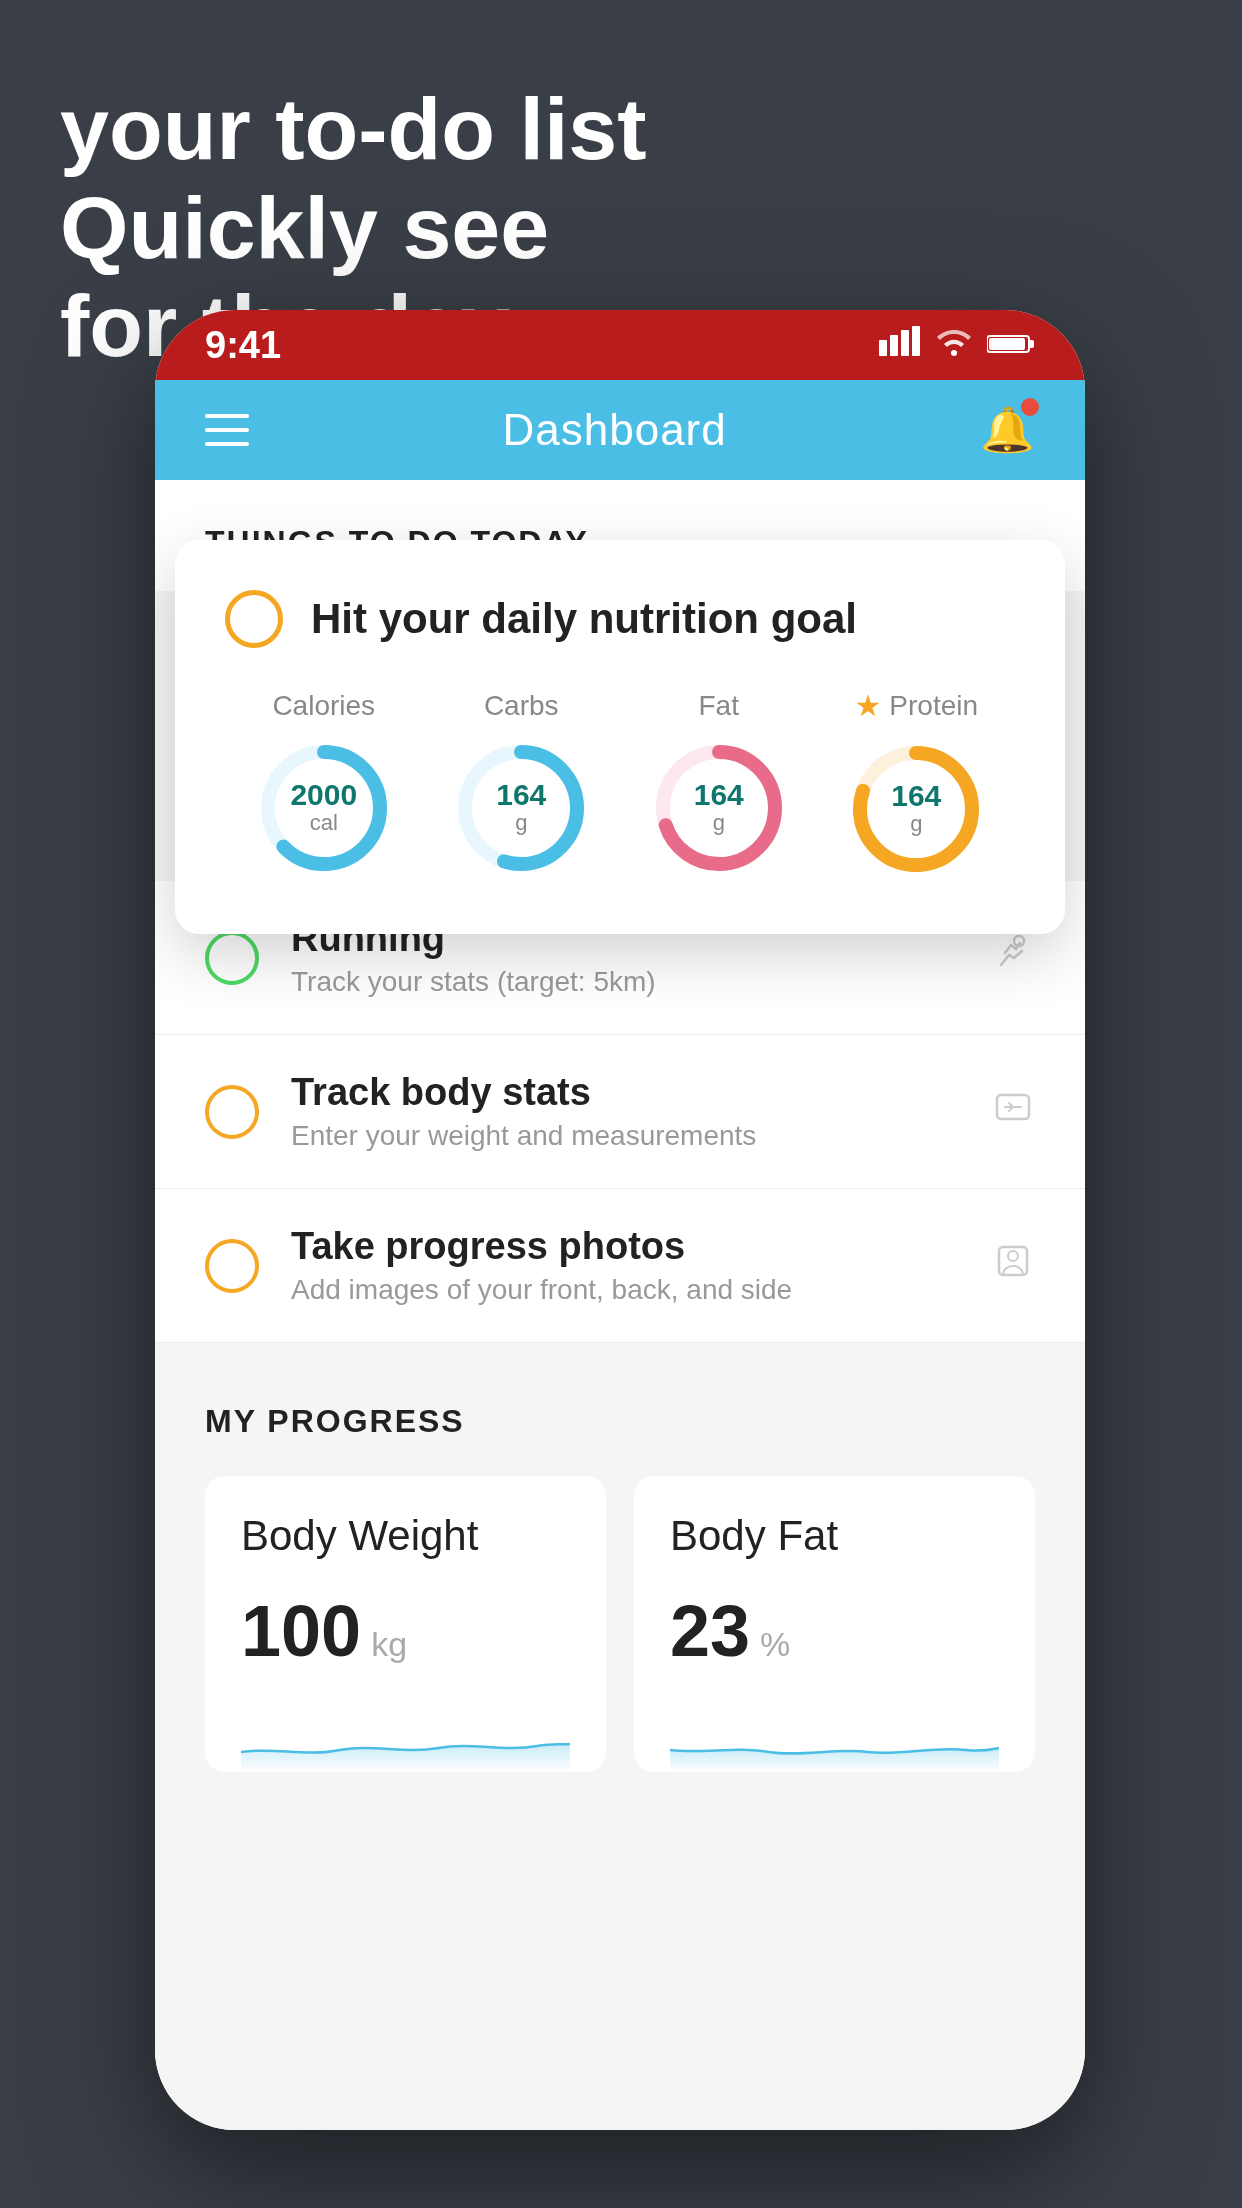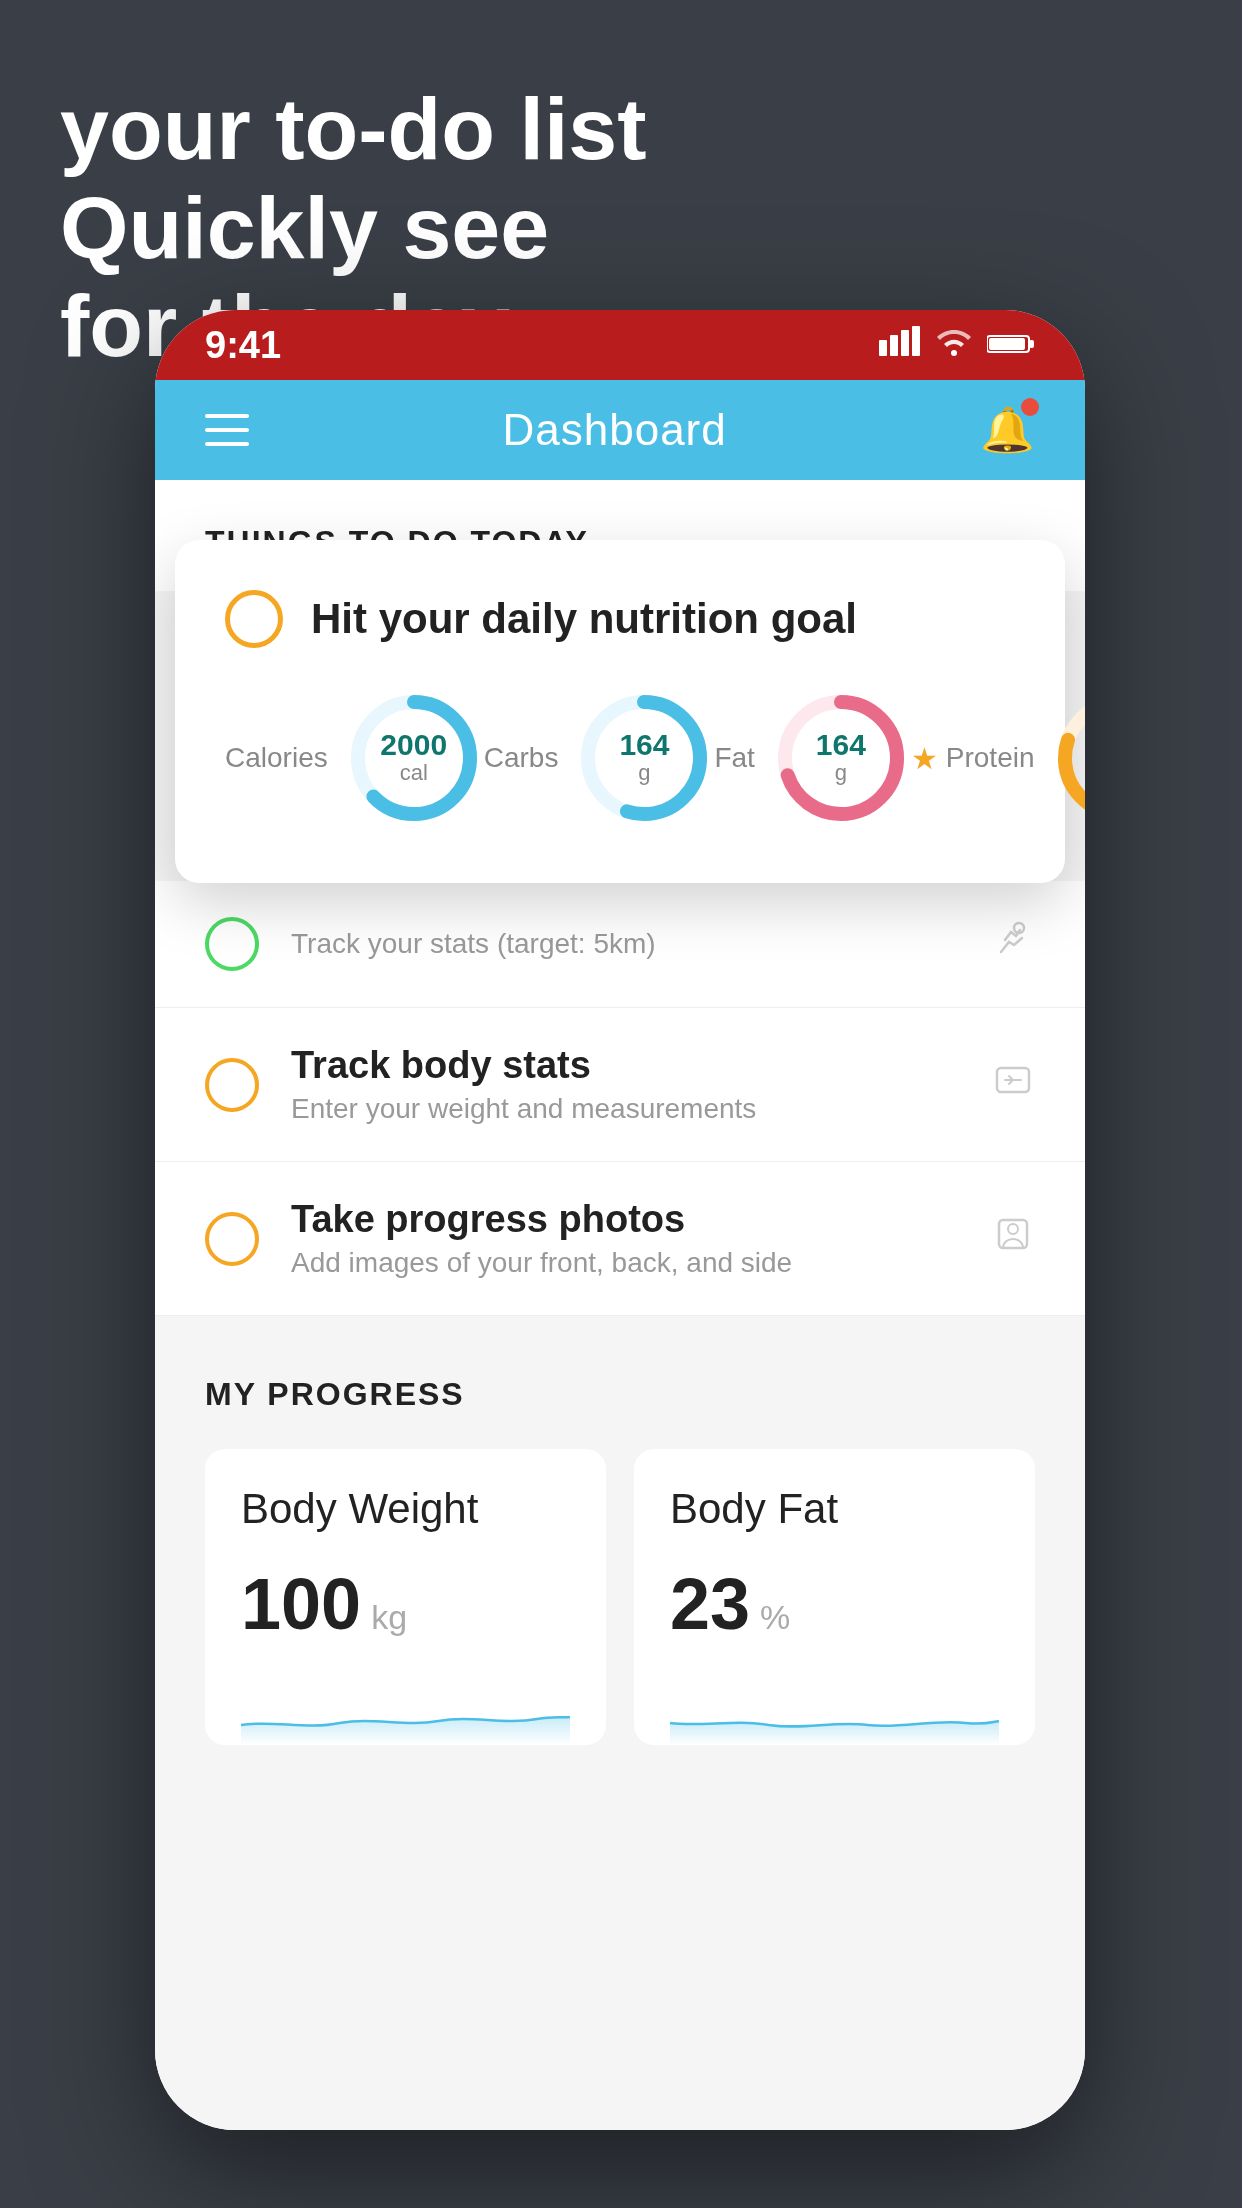--- a/index.html
+++ b/index.html
@@ -153,21 +153,21 @@
       font-weight: 600;
       color: #222;
     }
     .nutrition-stats {
       display: flex;
       justify-content: space-around;
       align-items: center;
     }
     .stat-item {
       display: flex;
-      flex-direction: row;
+      flex-direction: column;
       align-items: center;
       gap: 16px;
     }
     .stat-label {
       font-size: 28px;
       color: #888;
       font-weight: 400;
     }
     .stat-label.starred {
       display: flex;
@@ -429,20 +429,21 @@
         </div>
 
       </div>
     </div>
 
     <div class="todo-list">
 
       <div class="todo-item">
         <div class="todo-circle green"></div>
         <div class="todo-text-wrap">
+          <div class="todo-name">Running</div>
           <div class="todo-sub">Track your stats (target: 5km)</div>
         </div>
         <span class="todo-icon">
           <svg width="44" height="44" viewBox="0 0 44 44" fill="none">
             <ellipse cx="28" cy="10" rx="5" ry="5" stroke="#ccc" stroke-width="2.5"></ellipse>
             <path d="M14 22l6-8 5 4 4-6" stroke="#ccc" stroke-width="2.5" stroke-linecap="round"></path>
             <path d="M10 34l8-10 5 3 8-7" stroke="#ccc" stroke-width="2.5" stroke-linecap="round"></path>
           </svg>
         </span>
       </div>

